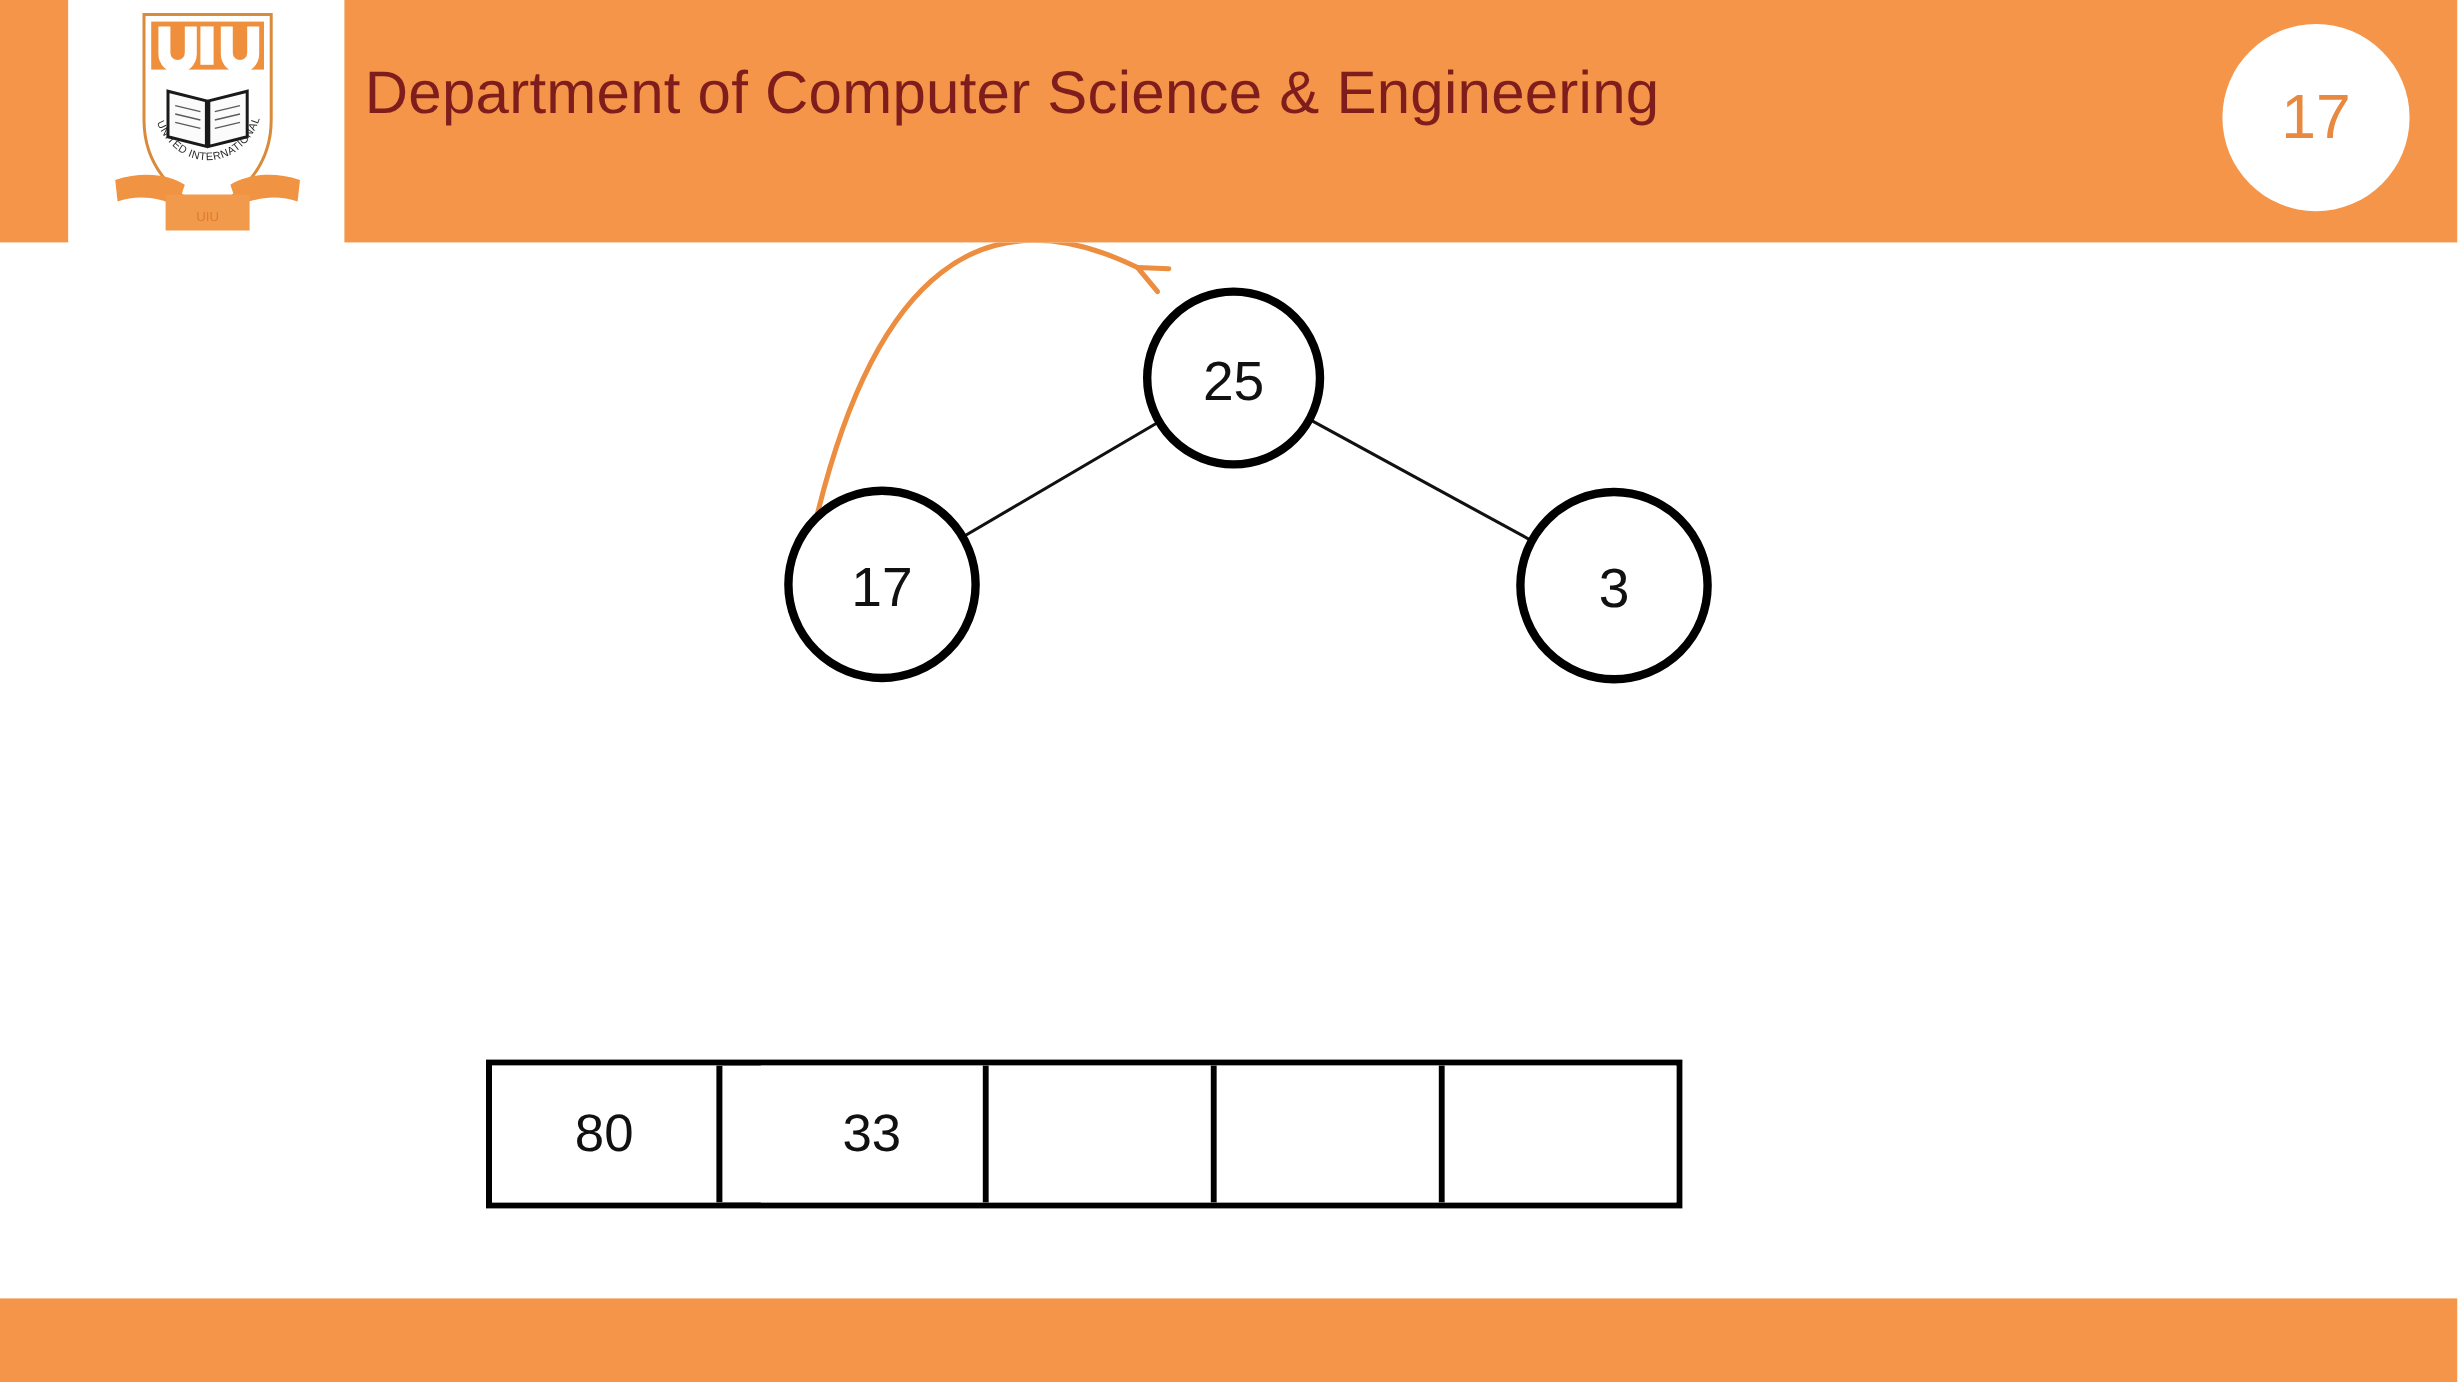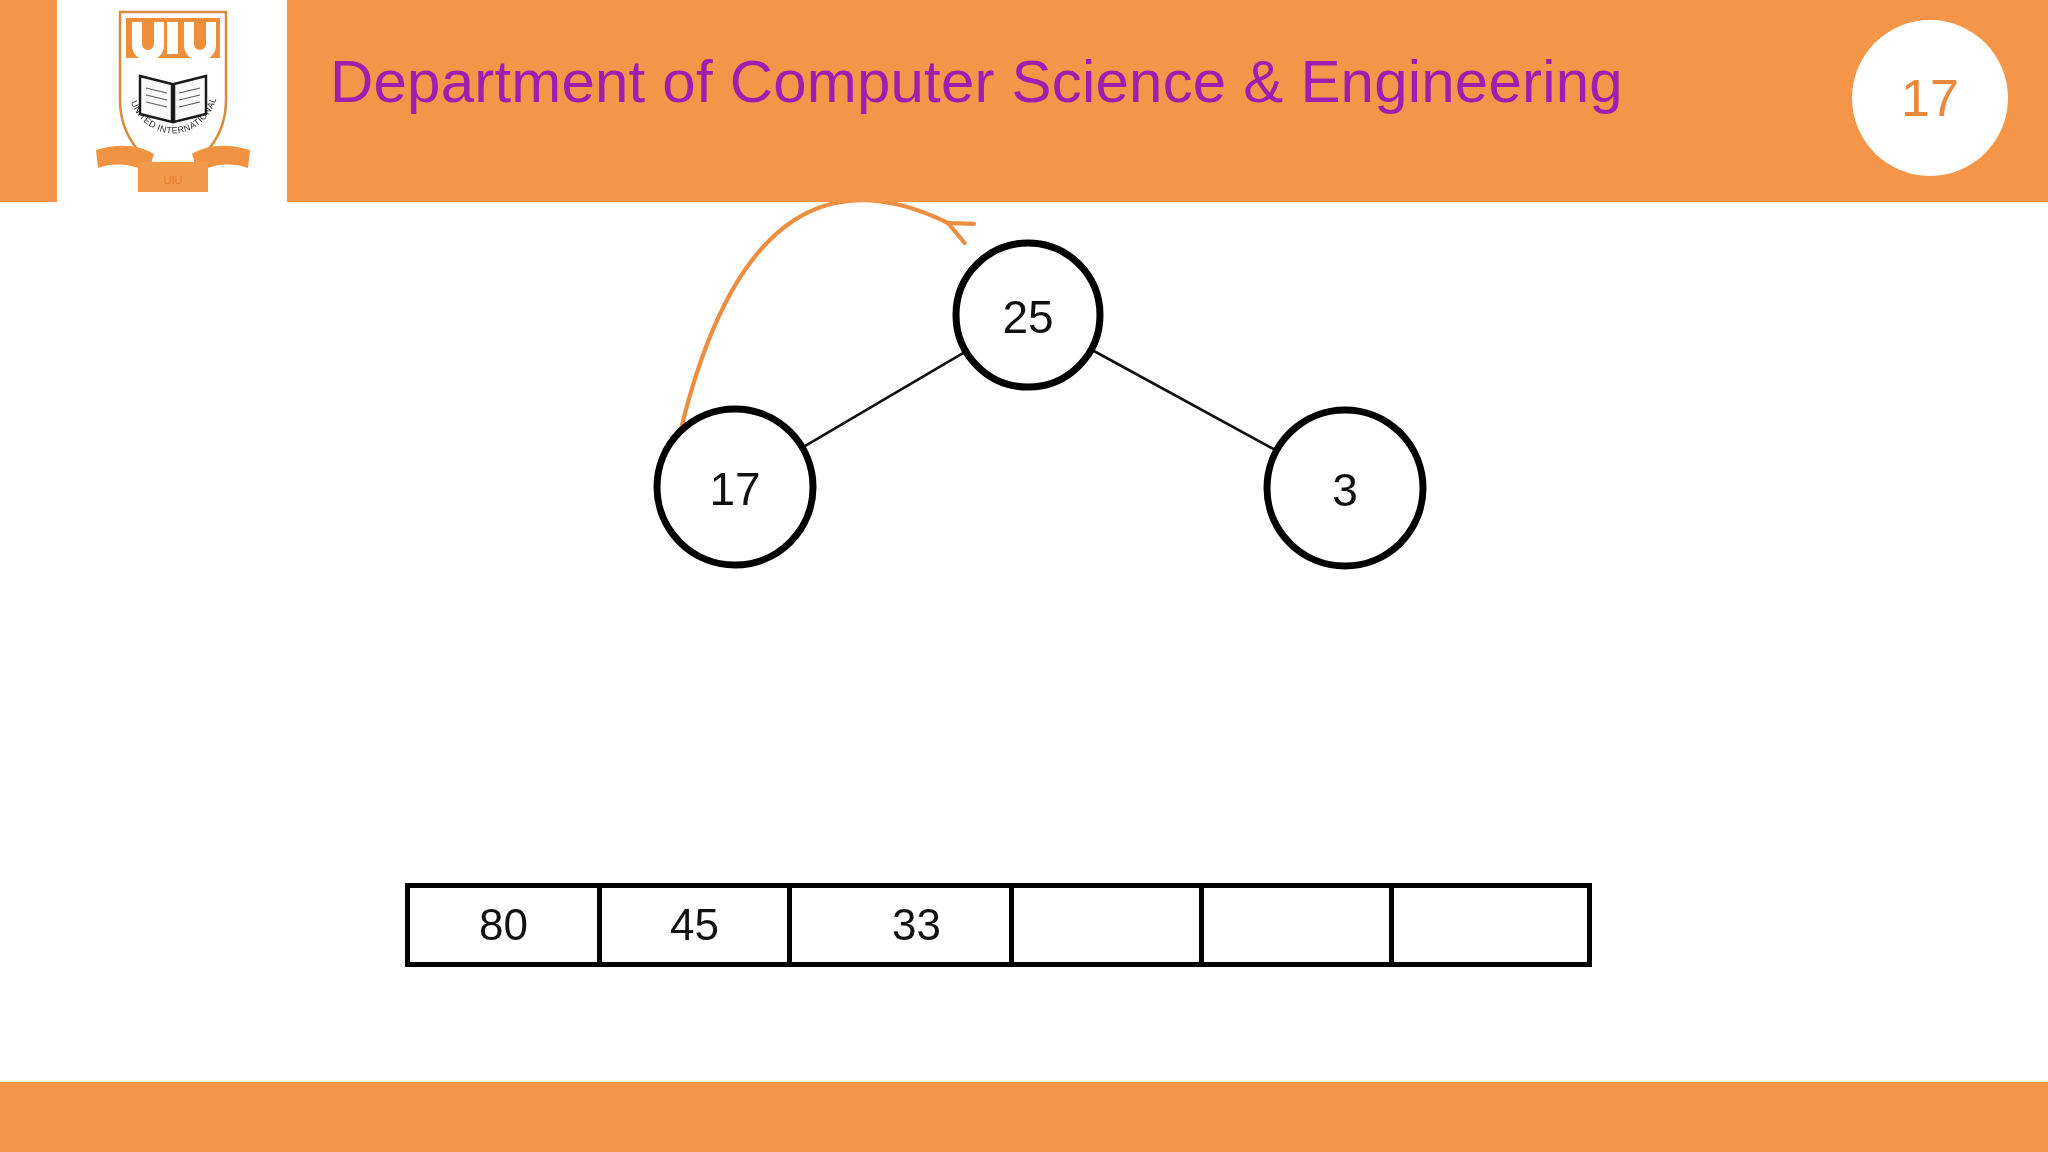--- a/index.html
+++ b/index.html
@@ -31,25 +31,25 @@
     background: #ffffff;
   }
   .header-bar {
     position: absolute;
     left: 287px; top: 0;
     width: 1761px; height: 202px;
     background: #f4954a;
   }
   .header-title {
     position: absolute;
-    left: 330px; top: 52px;
+    left: 304px; top: 52px;
     width: 1420px;
-    font-size: 60px;
+    font-size: 50px;
     line-height: 1;
-    color: #a21caf;
+    color: #7f1d1d;
     font-weight: 400;
     letter-spacing: 0.2px;
     white-space: nowrap;
   }
   .page-badge {
     position: absolute;
     left: 1852px; top: 20px;
     width: 156px; height: 156px;
     border-radius: 50%;
     background: #ffffff;
@@ -114,21 +114,21 @@
     stroke-width: 4.2;
     fill: none;
     stroke-linecap: round;
     stroke-linejoin: round;
   }
 
   
   .array-table {
     position: absolute;
     left: 405px; top: 883px;
-    height: 84px;
+    height: 124px;
     display: flex;
     border: 5px solid #000000;
     box-sizing: border-box;
     background: #ffffff;
   }
   .array-cell {
     box-sizing: border-box;
     border-right: 5px solid #000000;
     display: flex;
     align-items: center;
@@ -209,21 +209,20 @@
         <text x="1028" y="115" class="node-label">25</text>
         <circle cx="735" cy="285" r="78" class="node-circle"></circle>
         <text x="735" y="287" class="node-label">17</text>
         <circle cx="1345" cy="286" r="78" class="node-circle"></circle>
         <text x="1345" y="288" class="node-label">3</text>
       </g>
   </svg>
 
   <div class="array-table">
       <div class="array-cell" style="width: 192px;">80</div>
-      <div class="array-cell" style="width: 190px;">45</div>
       <div class="array-cell" style="width: 190px; margin-left: 32px;">33</div>
       <div class="array-cell" style="width: 190px;"></div>
       <div class="array-cell" style="width: 190px;"></div>
       <div class="array-cell" style="width: 193px;"></div>
     </div>
 
   <div class="footer-bar"></div>
 
 </div>
 

